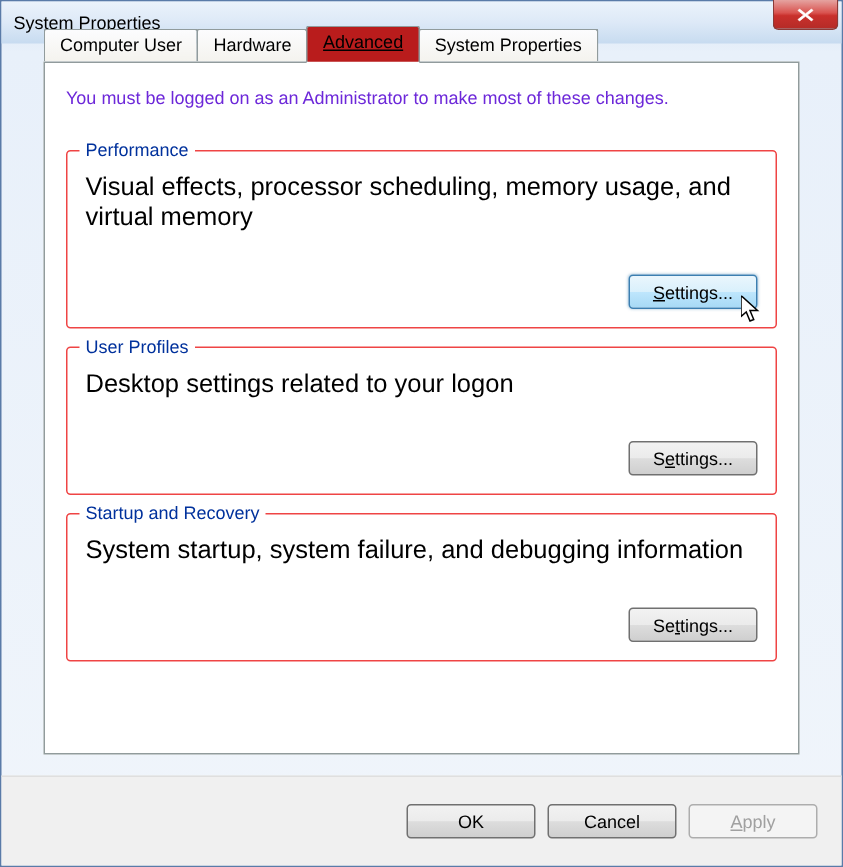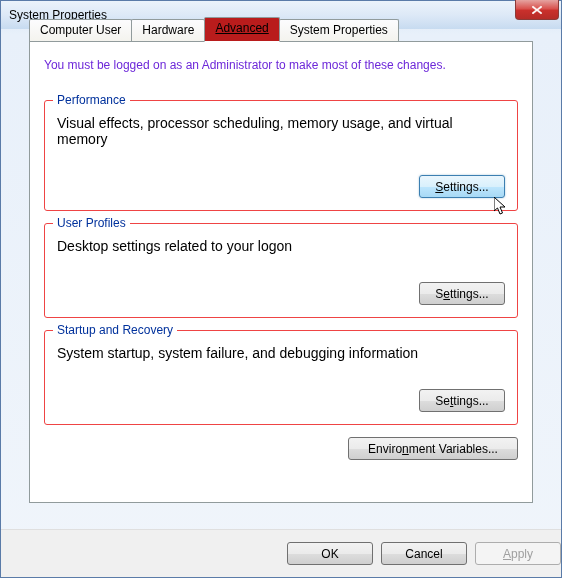--- a/index.html
+++ b/index.html
@@ -10,28 +10,28 @@
     .close-btn { position: absolute; right: 2px; top: -1px; width: 44px; height: 20px; background: linear-gradient(to bottom, #e5a3a0 0%, #d9534f 45%, #c9302c 55%, #b52b27 100%); border: 1px solid #8b3a37; border-top: none; border-radius: 0 0 4px 4px; display: flex; align-items: center; justify-content: center; cursor: pointer; }
     .close-btn svg { width: 12px; height: 10px; }
     .tabs-row { position: absolute; top: -22px; left: 8px; display: flex; height: 22px; }
     .tab { border: 1px solid #919b9c; border-bottom: none; background: linear-gradient(to bottom, #fcfcfe 0%, #f4f3ee 100%); padding: 3px 10px 0; font-size: 12px; margin-right: -1px; cursor: pointer; position: relative; border-radius: 2px 2px 0 0; top: 0; }
     .tab.active { background: #b91c1c; z-index: 2; padding-bottom: 1px; top: -2px; height: 25px; border-color: #919b9c; border-bottom: 1px solid #fff; margin-bottom: -1px; text-decoration: underline; }
     .tab-body-wrap { position: absolute; top: 0; left: 8px; right: 8px; bottom: 8px; border: 1px solid #919b9c; background: #fff; padding: 16px 14px; }
     .tabs-outer { position: absolute; top: 40px; left: 20px; right: 20px; bottom: 66px; }
     .info-text { font-size: 12px; color: #6d28d9; margin-bottom: 28px; }
     .groupbox { border: 1px solid #ef4444; border-radius: 3px; padding: 10px 12px 12px; margin-bottom: 12px; position: relative; }
     .group-legend { position: absolute; top: -8px; left: 8px; background: #fff; padding: 0 4px; font-size: 12px; color: #00319c; }
-    .group-desc { font-size: 14px; color: #000; margin-top: 4px; margin-bottom: 28px; }
+    .group-desc { font-size: 17px; color: #000; margin-top: 4px; margin-bottom: 28px; }
     .group-btn-row { display: flex; justify-content: flex-end; }
     .btn { min-width: 86px; height: 23px; border: 1px solid #707070; background: linear-gradient(to bottom, #f2f2f2 0%, #ebebeb 50%, #dddddd 51%, #cfcfcf 100%); font-size: 12px; cursor: pointer; font-family: inherit; border-radius: 3px; padding: 0 8px; text-align: center; }
     .btn.hover { border: 1px solid #3c7fb1; background: linear-gradient(to bottom, #eaf6fd 0%, #d9f0fc 50%, #bee6fd 51%, #a7d9f5 100%); box-shadow: 0 0 2px rgba(60,127,177,0.5); }
     .btn.disabled { color: #a0a0a0; border-color: #adadad; background: #f4f4f4; cursor: default; }
     .env-row { display: flex; justify-content: flex-end; margin-top: 4px; }
     .env-btn { min-width: 170px; }
-    .bottom-bar { position: absolute; left: 0; right: 0; bottom: 0; height: 48px; background: #f0f0f0; border-top: 1px solid #dfdfdf; display: flex; justify-content: flex-end; align-items: center; gap: 8px; }
+    .bottom-bar { position: absolute; left: 0; right: 0; bottom: 0; height: 60px; background: #f0f0f0; border-top: 1px solid #dfdfdf; display: flex; justify-content: flex-end; align-items: center; gap: 8px; padding-right: 16px; }
     .bottom-bar .btn { min-width: 86px; }
     .cursor { position: absolute; left: 493px; top: 196px; width: 16px; height: 20px; pointer-events: none; z-index: 100; }
     .u { text-decoration: underline; }
   </style>
 </head>
 <body>
 
 <div class="window">
   <div class="titlebar">
     <span class="titlebar-text">System Properties</span>
@@ -69,23 +69,20 @@
       </div>
 
       <div class="groupbox">
         <div class="group-legend">Startup and Recovery</div>
         <div class="group-desc">System startup, system failure, and debugging information</div>
         <div class="group-btn-row">
           <button class="btn">Se<span class="u">t</span><span>tings...</span></button>
         </div>
       </div>
 
-      <div class="env-row">
-        <button class="btn env-btn">Enviro<span class="u">n</span><span>ment Variables...</span></button>
-      </div>
     </div>
   </div>
 
   <div class="bottom-bar">
     <button class="btn">OK</button>
     <button class="btn">Cancel</button>
     <button class="btn disabled"><span class="u">A</span><span>pply</span></button>
   </div>
 
   <svg class="cursor" viewBox="0 0 16 20">

